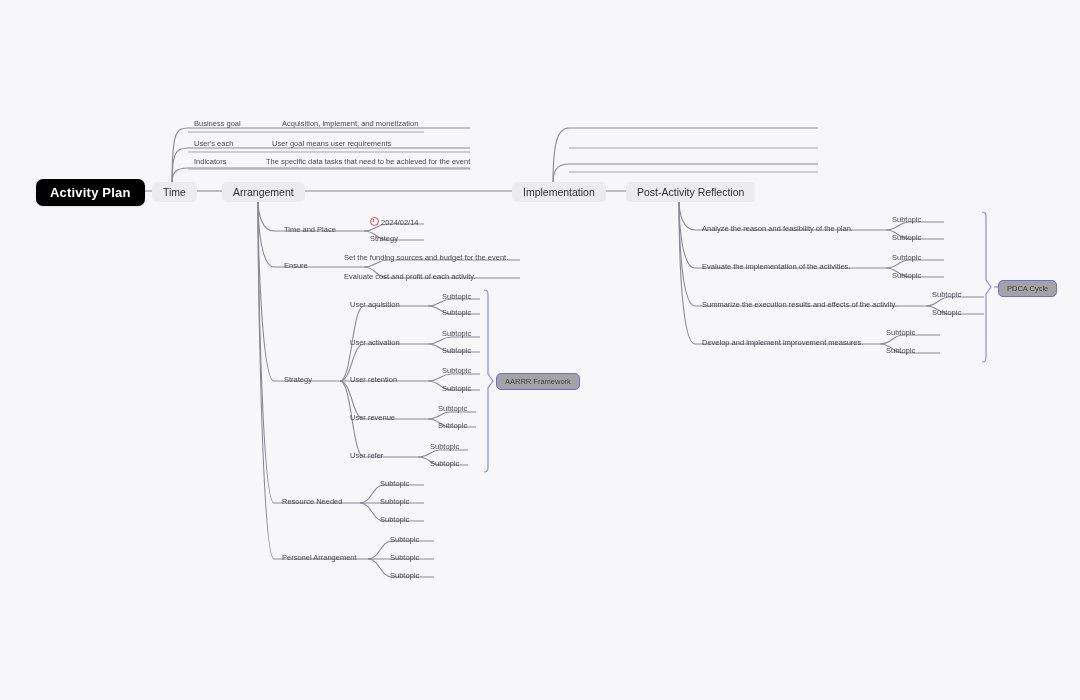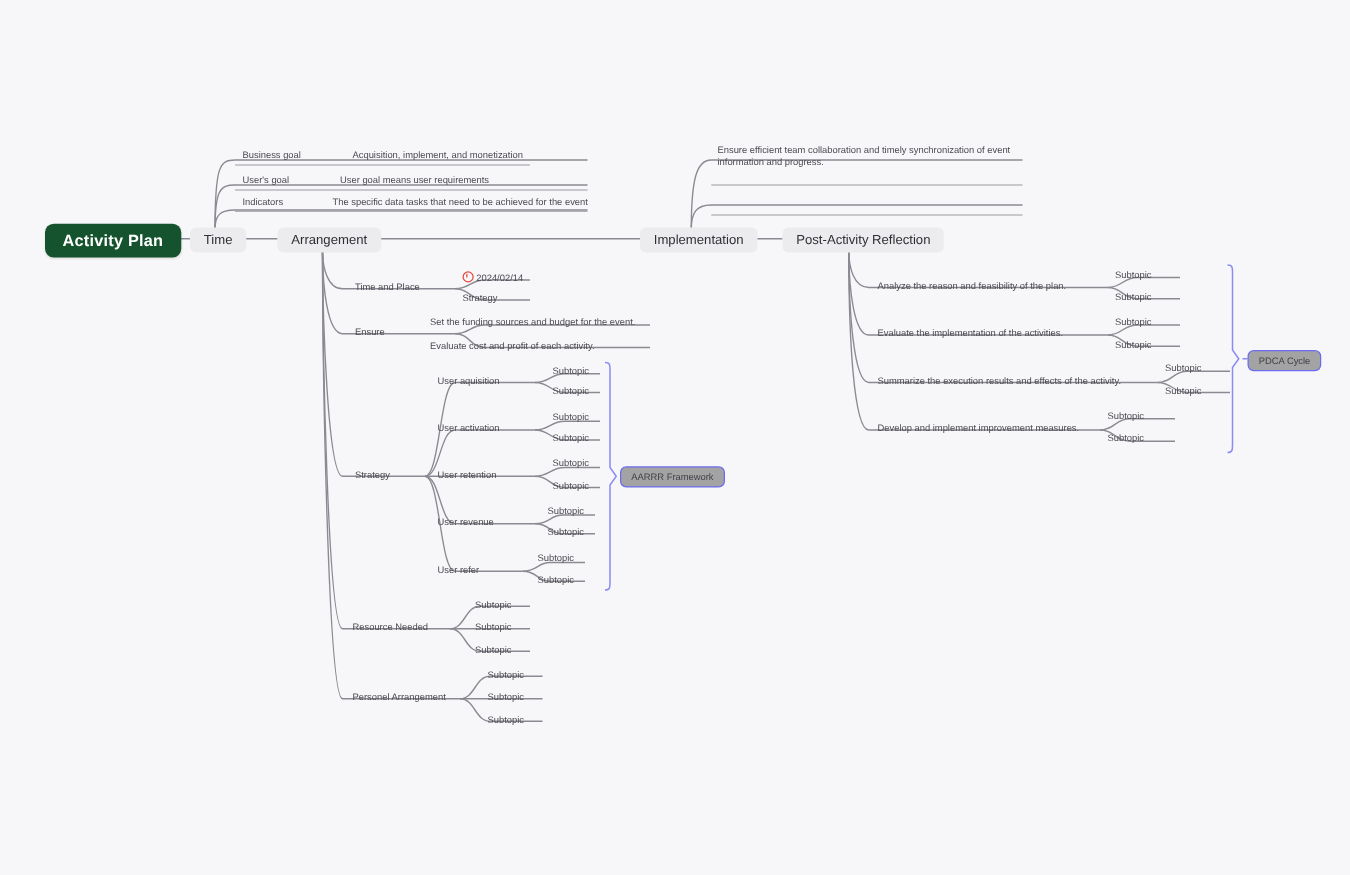--- a/index.html
+++ b/index.html
@@ -18,21 +18,21 @@
     position:absolute;left:0;top:0;width:1080px;height:700px;
     pointer-events:none;
   }
   .node{
     position:absolute;
     white-space:nowrap;
     box-sizing:border-box;
   }
   
   .root{
-    background:#14532d;
+    background:#000000;
     color:#ffffff;
     font-size:13px;
     font-weight:bold;
     border-radius:7px;
     padding:6px 14px;
     letter-spacing:.2px;
     box-shadow:0 1px 2px rgba(0,0,0,.10);
   }
   
   .pill{
@@ -183,21 +183,21 @@
   </div>
 
   <div class="node leaf" style="left:192px;top:119px;">
     <span>Business goal</span>
   </div>
   <div class="node leaf" style="left:280px;top:119px;">
     <span>Acquisition, implement, and monetization</span>
   </div>
 
   <div class="node leaf" style="left:192px;top:139px;">
-    <span>User's goal</span>
+    <span>User's each</span>
   </div>
   <div class="node leaf" style="left:270px;top:139px;">
     <span>User goal means user requirements</span>
   </div>
 
   <div class="node leaf" style="left:192px;top:157px;">
     <span>Indicators</span>
   </div>
   <div class="node leaf" style="left:264px;top:157px;">
     <span>The specific data tasks that need to be achieved for the event</span>
@@ -300,23 +300,20 @@
   <div class="node leaf" style="left:388px;top:535px;">
     <span>Subtopic</span>
   </div>
   <div class="node leaf" style="left:388px;top:553px;">
     <span>Subtopic</span>
   </div>
   <div class="node leaf" style="left:388px;top:571px;">
     <span>Subtopic</span>
   </div>
 
-  <div class="node leaf wrap2" style="left:572px;top:115px;width:245px;">
-    <span>Ensure efficient team collaboration and timely synchronization of event information and progress.</span>
-  </div>
 
   <div class="node leaf" style="left:700px;top:224px;">
     <span>Analyze the reason and feasibility of the plan.</span>
   </div>
   <div class="node leaf" style="left:890px;top:215px;">
     <span>Subtopic</span>
   </div>
   <div class="node leaf" style="left:890px;top:233px;">
     <span>Subtopic</span>
   </div>

